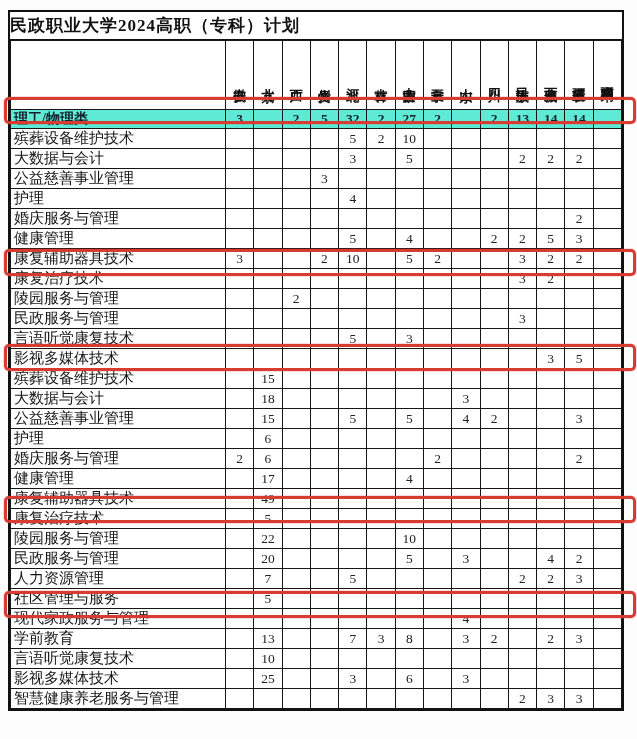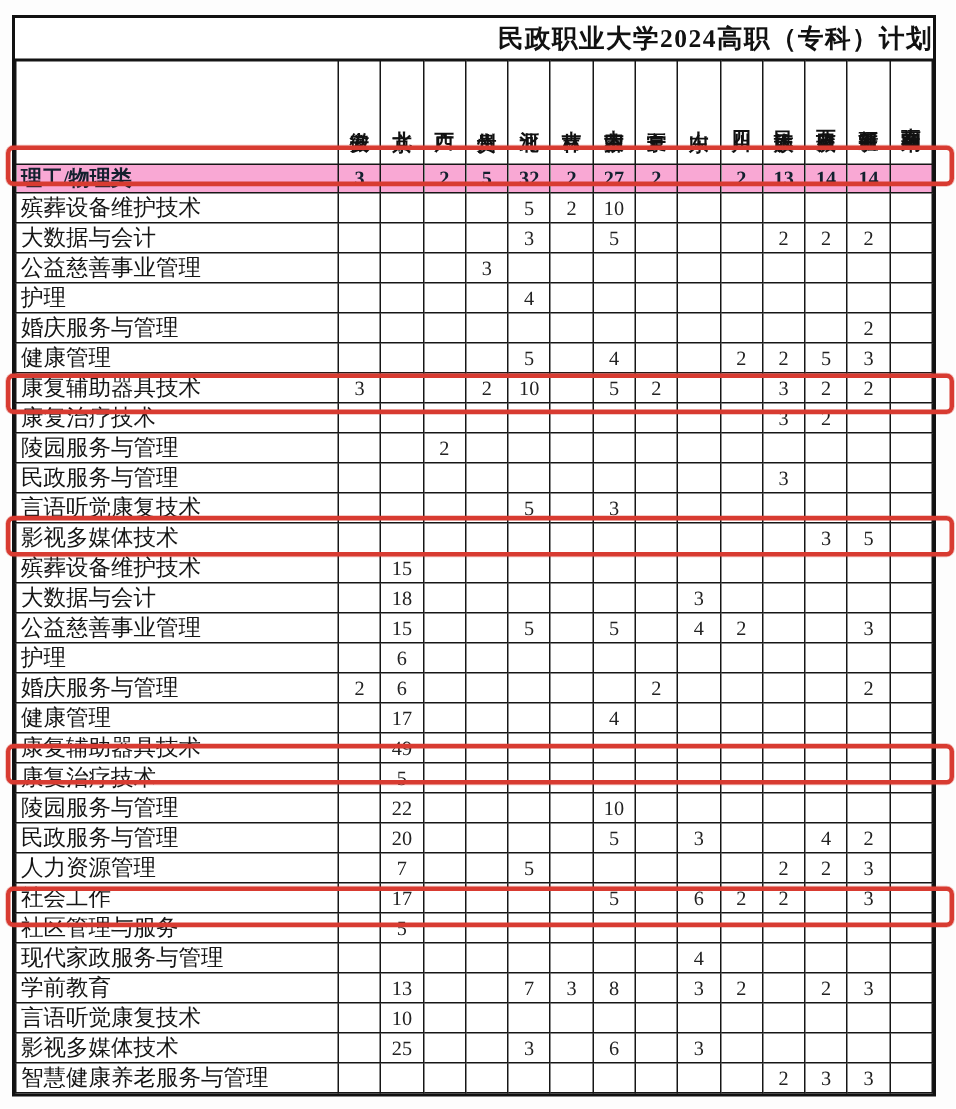--- a/index.html
+++ b/index.html
@@ -6,37 +6,37 @@
   body{
     width:637px;height:739px;position:relative;background:#fdfdfd;
     font-family:"Liberation Serif","DejaVu Serif",serif;color:#1e1e1e;
     overflow:hidden;
   }
   .table-wrap{
     position:absolute;top:10px;left:8px;width:612px;
     border:2px solid #111;background:#fff;
   }
   .doc-title{
-    height:27px;line-height:27px;text-align:right;
+    height:27px;line-height:27px;text-align:left;
     font-size:17px;font-weight:bold;letter-spacing:1px;
     border-bottom:1px solid #111;color:#111;
   }
   table{border-collapse:collapse;table-layout:fixed;width:100%;}
   col.label-col{width:215px;}
   th,td{border:1px solid #161616;padding:0;overflow:hidden;}
   thead th{height:68px;vertical-align:middle;background:#fff;}
   thead th .vtxt{
     writing-mode:vertical-rl;text-orientation:upright;
     display:inline-block;font-size:13px;font-weight:bold;
     letter-spacing:1px;line-height:1;margin:0 auto;color:#111;
   }
   tbody td{height:17px;font-size:13.5px;text-align:center;color:#222;}
   tbody td.lbl{text-align:left;padding-left:3px;white-space:nowrap;
     font-size:15px;color:#151515;}
-  tr.section td{background:#f9a8d4;font-weight:bold;color:#13202e;}
+  tr.section td{background:#5eead4;font-weight:bold;color:#13202e;}
   tr.section td.lbl{font-size:14px;}
   .hl-box{
     position:absolute;border:3px solid #d83b31;border-radius:5px;
     pointer-events:none;z-index:6;background:transparent;
     box-shadow:0 0 0 0.5px rgba(216,59,49,.35);
   }
 </style>
 </head>
 <body>
 
@@ -468,37 +468,20 @@
           <td></td>
           <td></td>
           <td></td>
           <td></td>
           <td>2</td>
           <td>2</td>
           <td>3</td>
           <td></td>
         </tr>
         <tr class="program">
-          <td class="lbl">社会工作</td>
-          <td></td>
-          <td>17</td>
-          <td></td>
-          <td></td>
-          <td></td>
-          <td></td>
-          <td>5</td>
-          <td></td>
-          <td>6</td>
-          <td>2</td>
-          <td>2</td>
-          <td></td>
-          <td>3</td>
-          <td></td>
-        </tr>
-        <tr class="program">
           <td class="lbl">社区管理与服务</td>
           <td></td>
           <td>5</td>
           <td></td>
           <td></td>
           <td></td>
           <td></td>
           <td></td>
           <td></td>
           <td></td>

